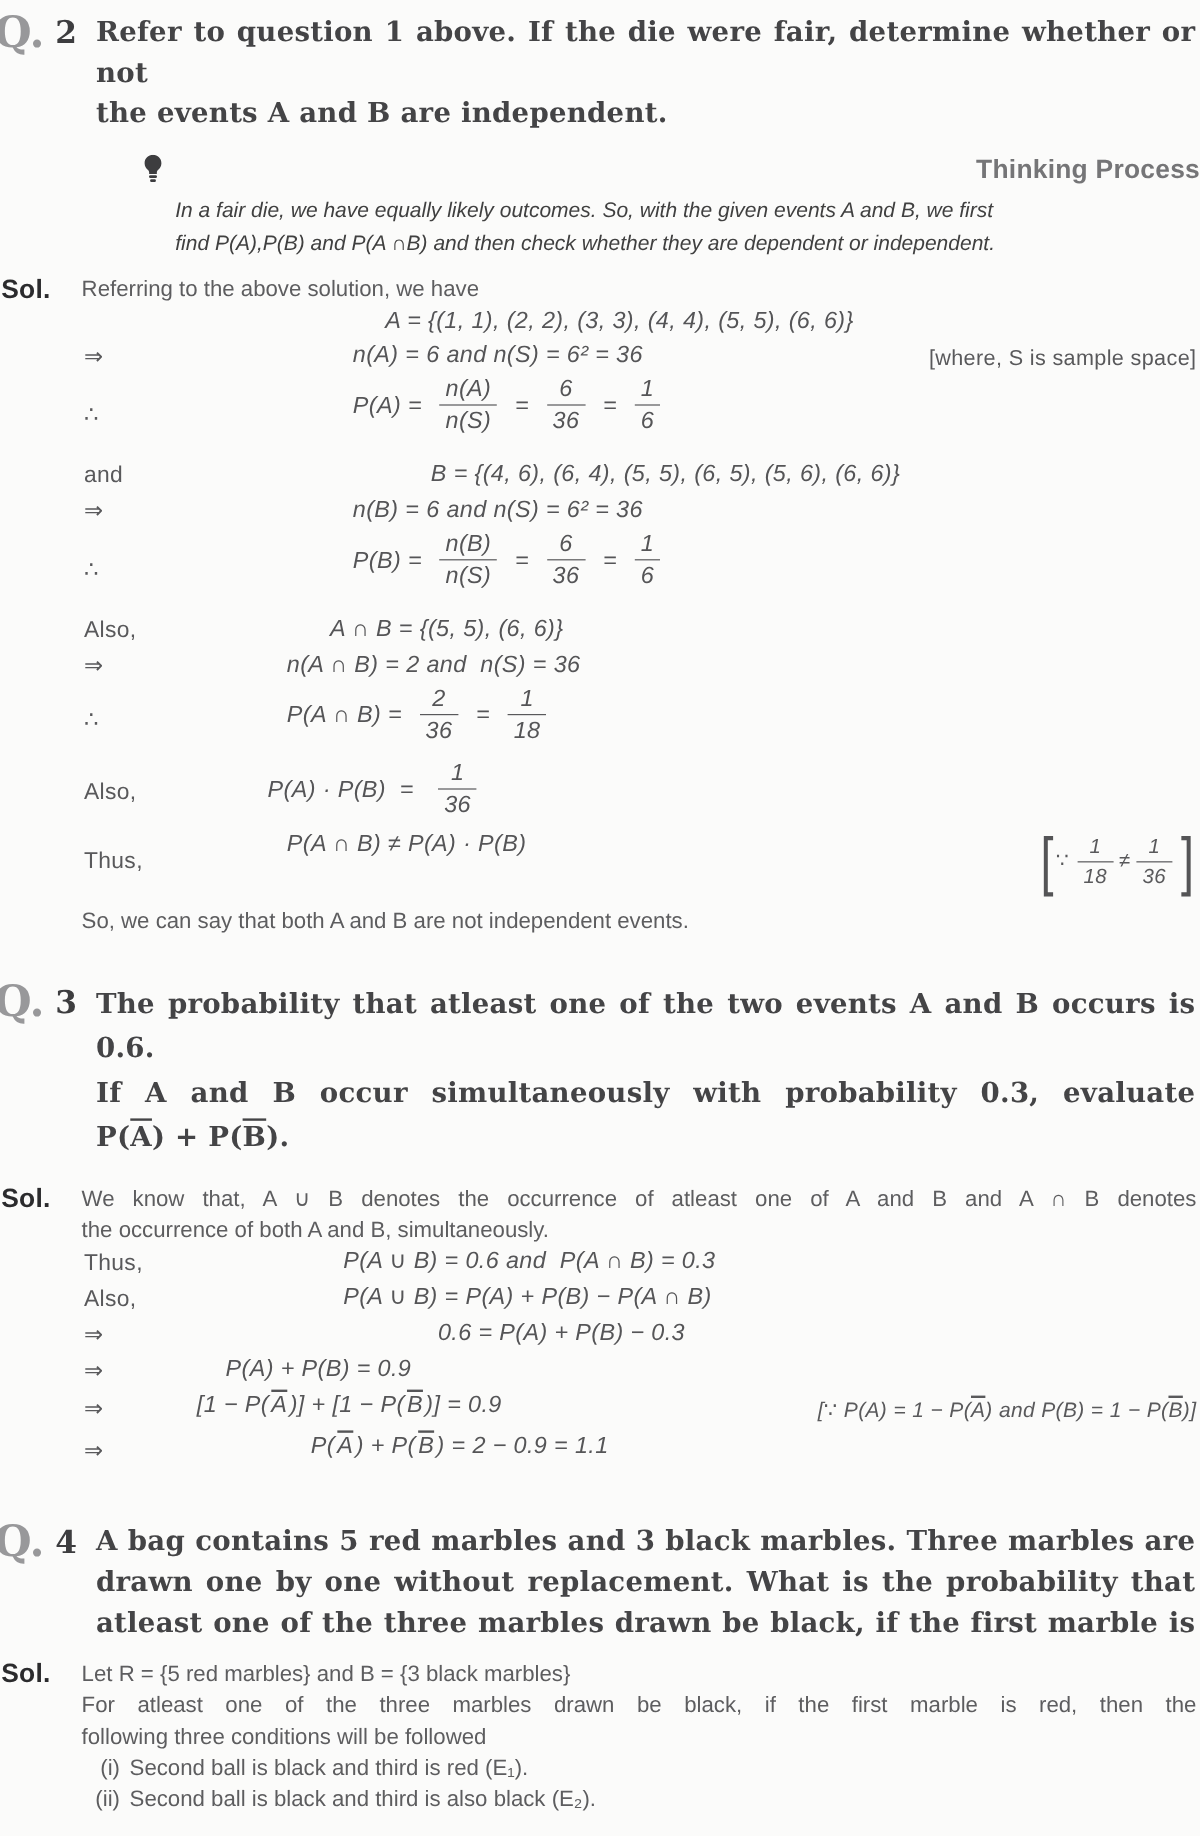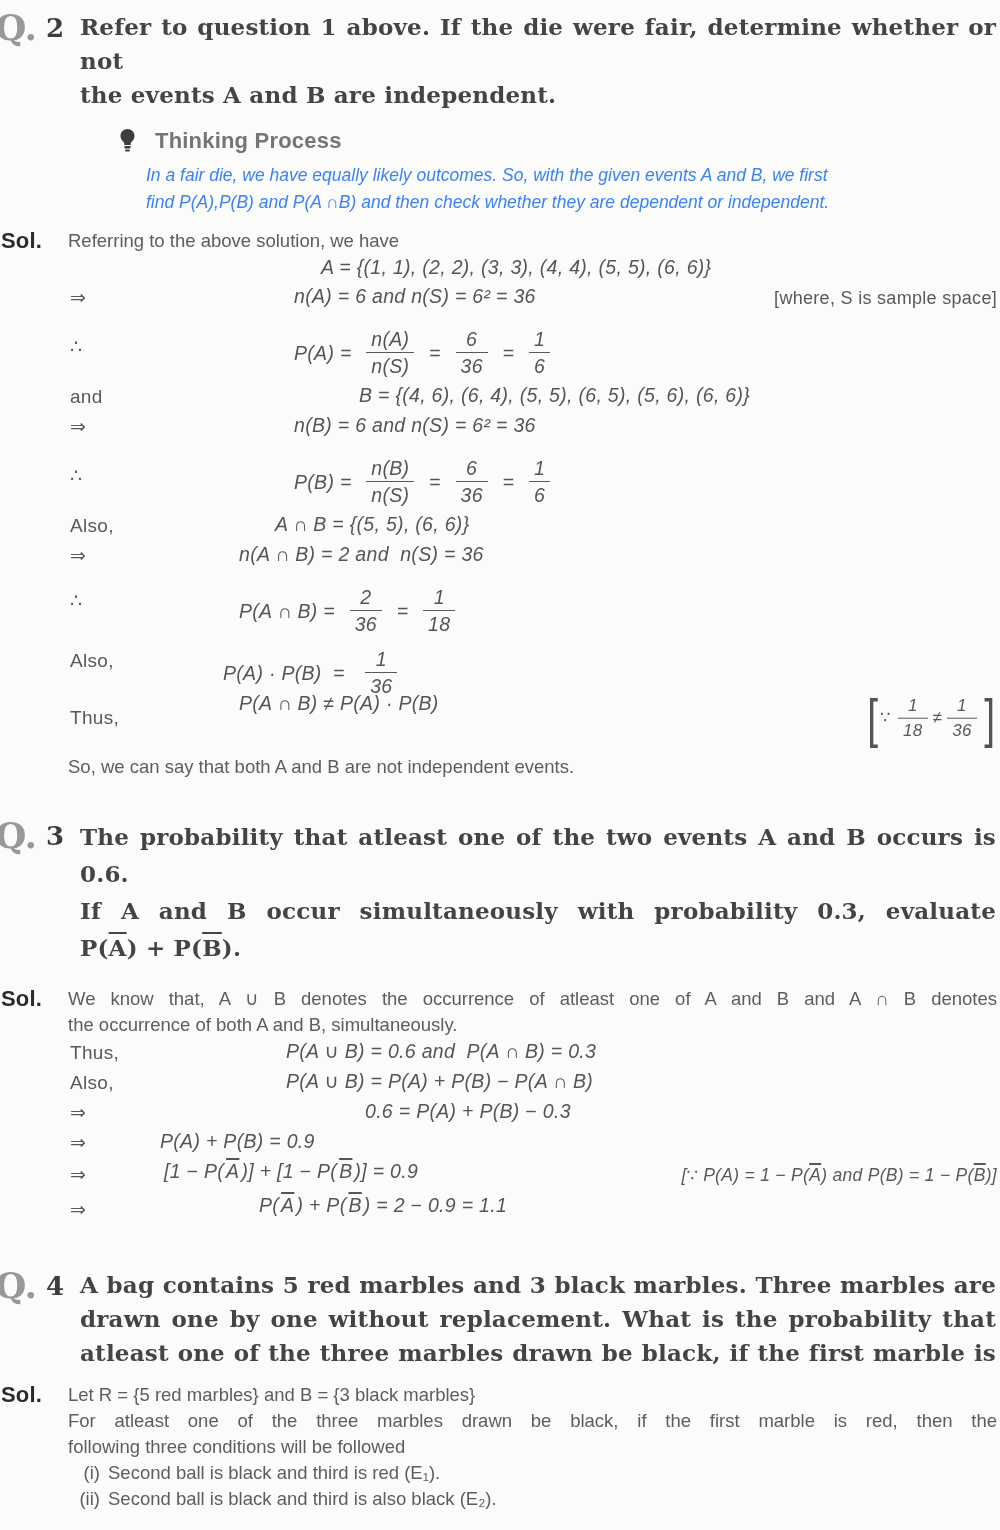--- a/index.html
+++ b/index.html
@@ -20,45 +20,45 @@
   .qnum{font-family:"DejaVu Serif","Liberation Serif",serif;font-weight:700;
     font-size:26px;line-height:36px;color:#3d3d3f;}
   .qtext{font-family:"DejaVu Serif","Liberation Serif",serif;font-weight:700;
     font-size:23px;line-height:34px;color:var(--ink-q);letter-spacing:.2px;}
   .qtext .ln{display:block;}
   .qtext .jl{text-align:justify;text-align-last:justify;}
   .q3 .qtext{line-height:37px;}
   .ov{text-decoration:overline;text-decoration-thickness:1.5px;}
   
   .think{margin:16px 0 0 120px;}
-  .think-head{display:flex;align-items:center;gap:20px;}
+  .think-head{display:flex;align-items:center;gap:20px;justify-content:space-between;}
   .think-title{font-size:22px;font-weight:700;color:var(--ink-think);letter-spacing:.2px;}
   .bulb{width:15px;height:24px;flex:0 0 15px;}
   .think-body{margin:8px 0 0 26px;width:828px;font-style:italic;
-    font-size:17.5px;line-height:27px;color:#3b82f6;}
+    font-size:17.5px;line-height:27px;color:#404040;}
   
   .solblock{display:grid;grid-template-columns:68px 1fr;padding-right:3px;}
   .sollabel{font-weight:700;font-size:22px;color:var(--ink-sol);
     letter-spacing:.2px;margin-left:1px;}
   .solbody{color:var(--ink-body);font-size:18.5px;line-height:26px;}
   .bodyline{display:block;}
   .bodyline.jl{text-align:justify;text-align-last:justify;}
   
   .erow{position:relative;display:flex;align-items:flex-start;
     color:var(--ink-eq);font-size:19.5px;letter-spacing:.3px;}
   .erow .lbl{position:absolute;left:2px;top:50%;transform:translateY(-50%);
     font-style:normal;font-size:19px;color:#59595b;}
   .eqwrap{font-style:italic;display:inline-flex;align-items:center;gap:2px;white-space:pre;}
   .h29{height:29px}.h30{height:30px}.h34{height:34px}.h36{height:36px}
   .h56{height:56px}.h58{height:58px}.h62{height:62px}.h70{height:70px}
   .ml96{margin-left:96px}.ml155{margin-left:155px}.ml171{margin-left:171px}
-  .ml191{margin-left:191px}.ml196{margin-left:92px}.ml207{margin-left:207px}
+  .ml191{margin-left:191px}.ml196{margin-left:120px}.ml207{margin-left:207px}
   .ml218{margin-left:218px}.ml226{margin-left:226px}.ml253{margin-left:253px}
   .ml291{margin-left:291px}.ml297{margin-left:297px}
-  .frac{display:inline-block;vertical-align:middle;text-align:center;margin:16px 7px;}
+  .frac{display:inline-block;vertical-align:middle;text-align:center;margin:1px 7px;}
   .frac .fn{display:block;padding:0 5px 2px;border-bottom:1.6px solid #59595b;line-height:1.15;}
   .frac .fd{display:block;padding:2px 5px 0;line-height:1.15;}
   .note{position:absolute;right:0;top:50%;transform:translateY(-50%);
     font-style:normal;font-size:18px;color:#59595b;white-space:pre;}
   .note.it{font-style:italic;font-size:17.5px;}
   .flexnote{display:inline-flex;align-items:center;font-style:italic;font-size:17px;}
   .flexnote .frac{margin:0 5px;}
   .tbr{font-style:normal;font-size:54px;font-weight:300;line-height:.9;
     display:inline-block;transform:scaleX(.72);color:#545456;}
   .bec{font-style:normal;margin-right:2px;}

